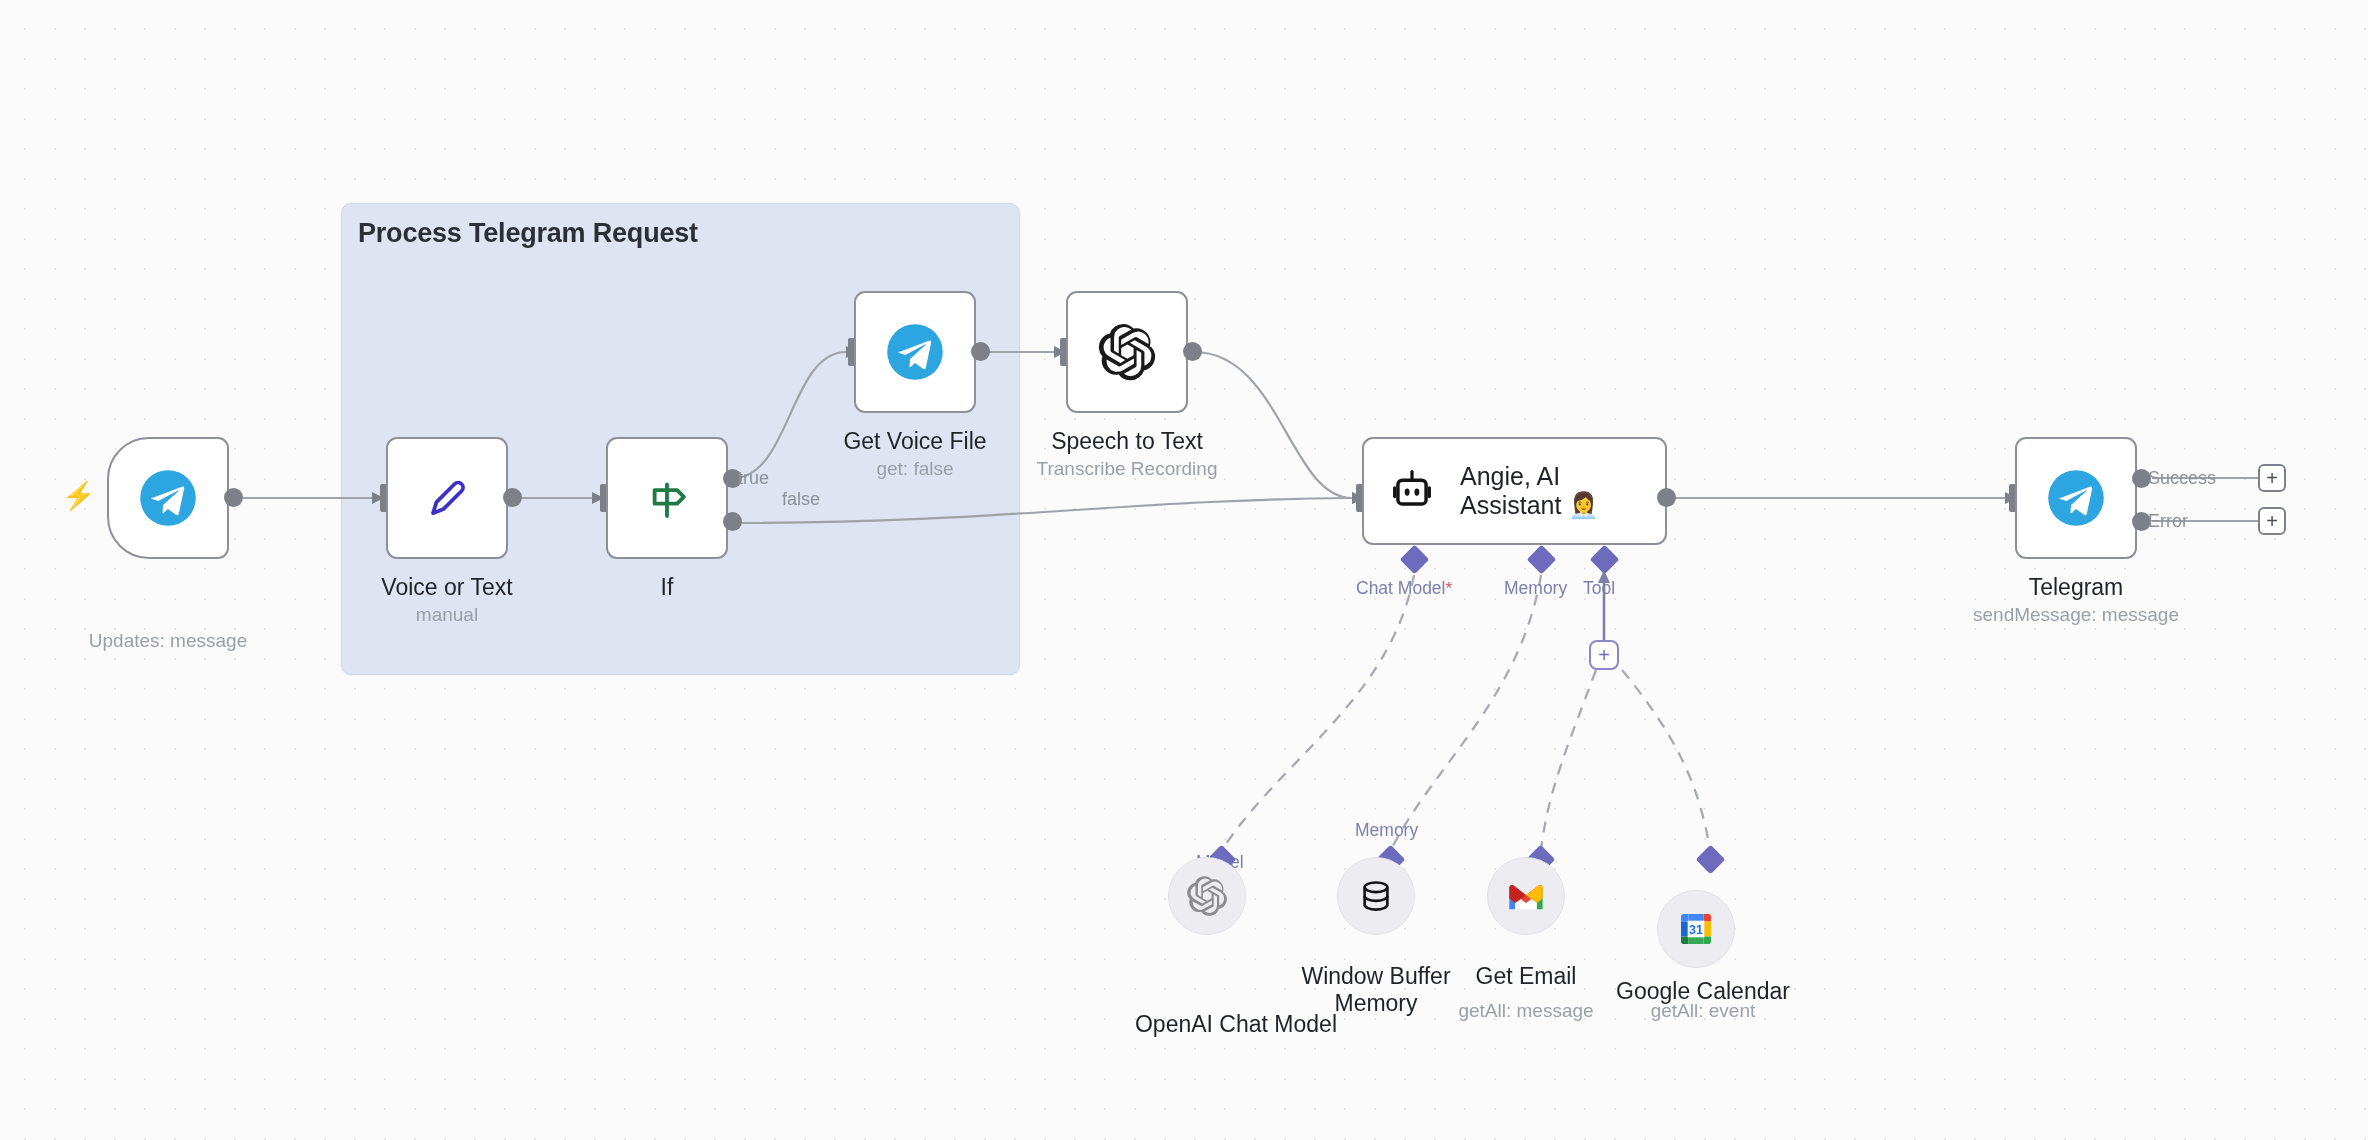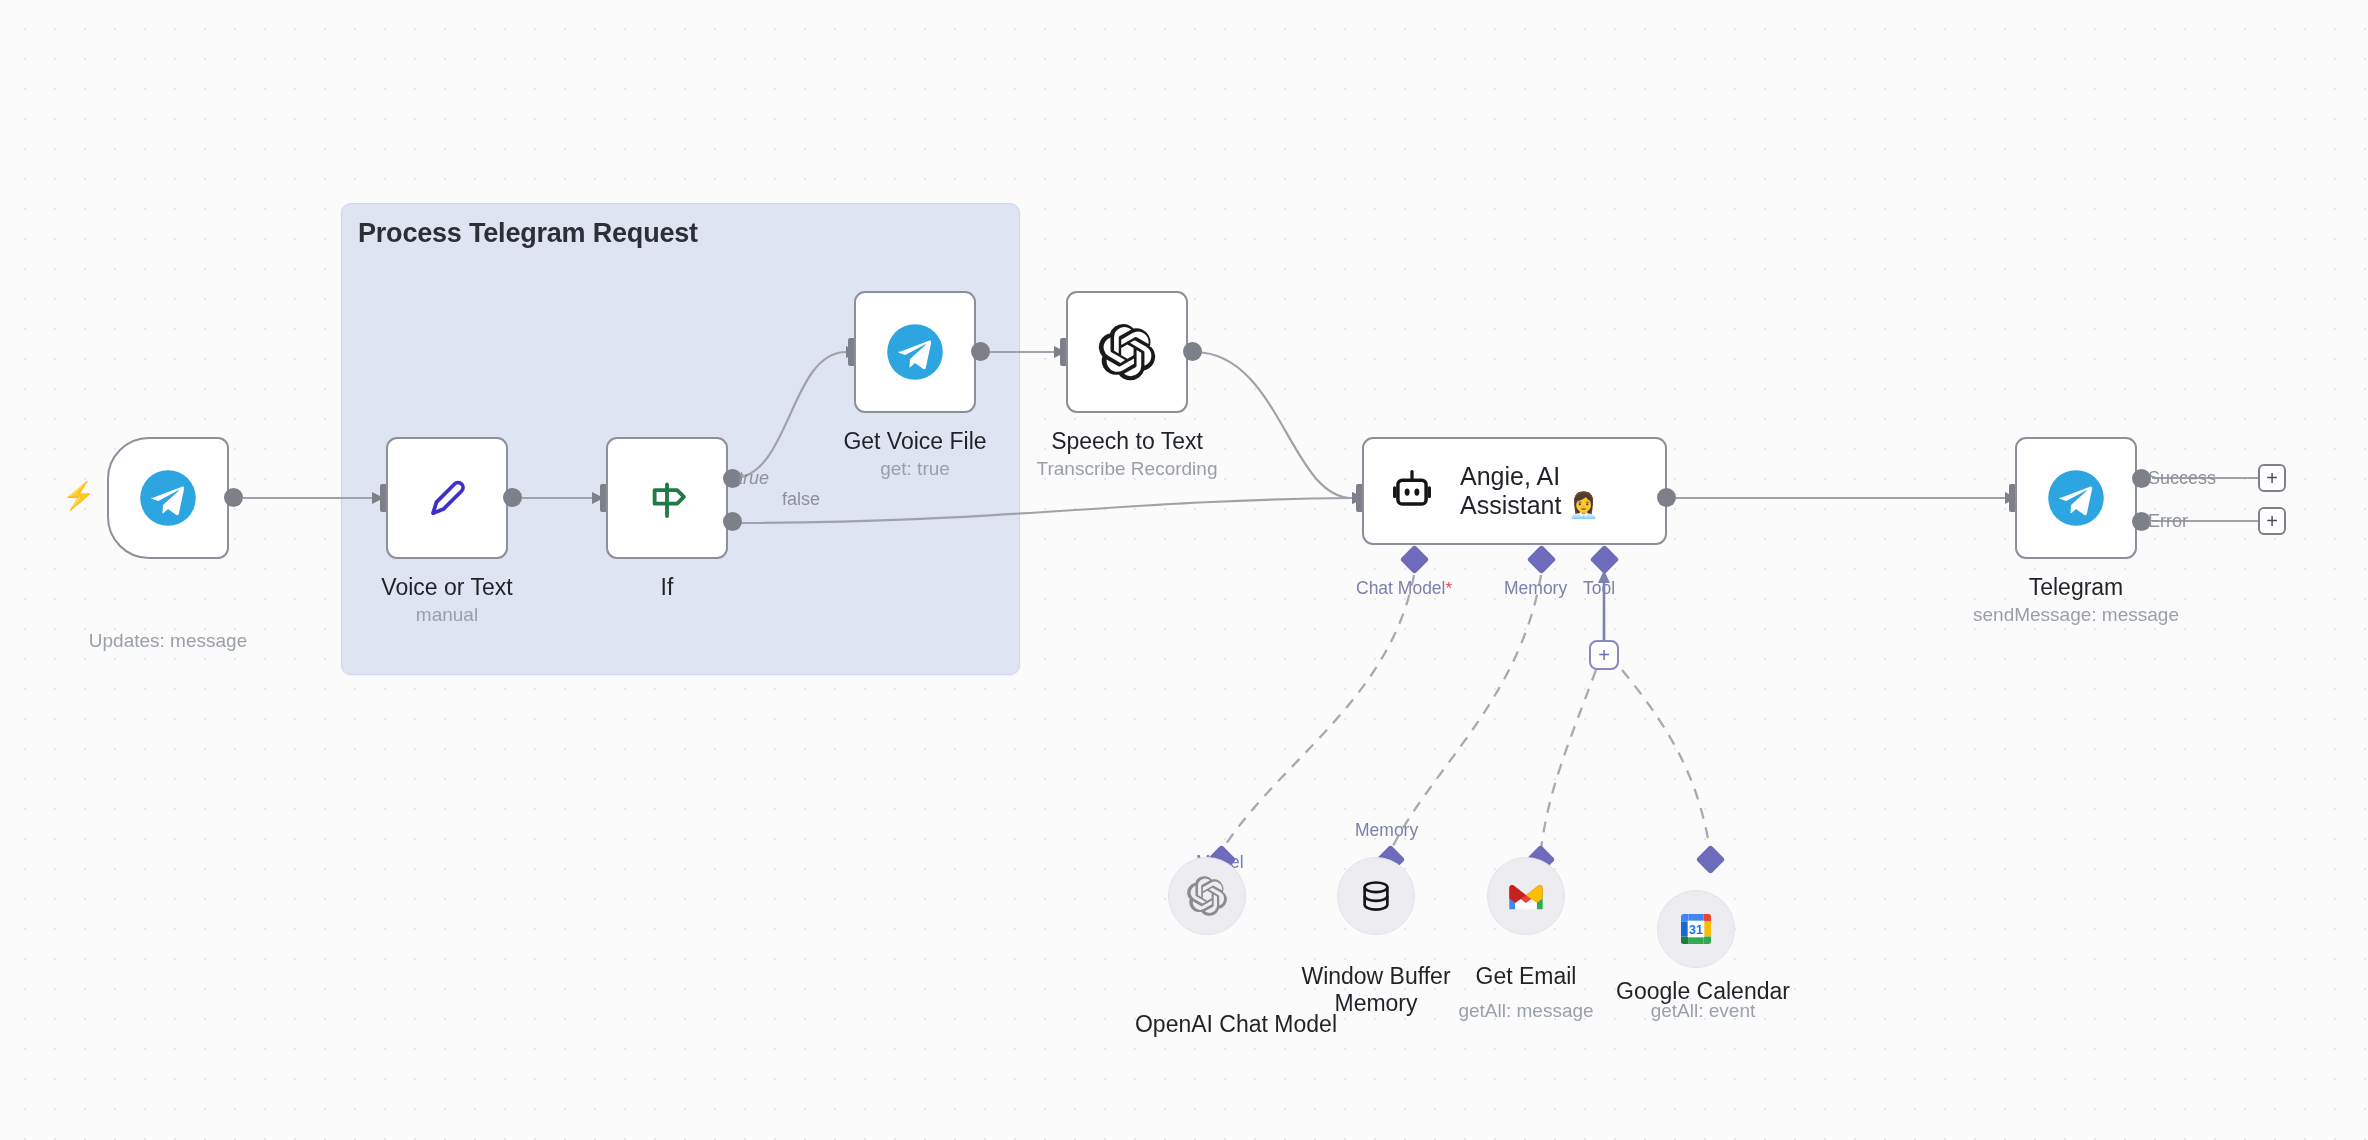--- a/index.html
+++ b/index.html
@@ -230,37 +230,37 @@
   <div class="port-in" style="left:600px; top:484px;"></div>
   <div class="node" style="left:606px; top:437px; width:122px; height:122px;">
     <span>
       <svg class="icon" width="54" height="54" viewBox="0 0 48 48">
         <path d="M24 12v28" stroke="#1f7a45" stroke-width="3.4" stroke-linecap="round"></path>
         <path d="M13 17h20l6 6-6 6H13z" fill="none" stroke="#1f7a45" stroke-width="3.4" stroke-linejoin="round"></path>
       </svg>
     </span>
   </div>
   <div class="port-out" style="left:723px; top:469px;"></div>
-  <div class="port-label" style="left:738px; top:468px;font-style:italic;">true</div>
+  <div class="port-label" style="left:738px; top:468px;">true</div>
   <div class="port-out" style="left:723px; top:512px;"></div>
   <div class="port-label" style="left:738px; top:489px;margin-left:44px;">false</div>
   <div class="node-label" style="left:547px; top:574px; width:240px;">If</div>
 
   <div class="port-in" style="left:848px; top:338px;"></div>
   <div class="node" style="left:854px; top:291px; width:122px; height:122px;">
     <span>
       <svg class="icon" width="58" height="58" viewBox="0 0 48 48">
         <circle cx="24" cy="24" r="23" fill="#2ca5e0"></circle>
         <path d="M10.5 24.2l25-9.6c1.2-.4 2.2.3 1.8 2l-4.3 20.2c-.3 1.4-1.2 1.8-2.4 1.1l-6.6-4.9-3.2 3.1c-.4.4-.7.7-1.4.7l.5-7 12.8-11.6c.6-.5-.1-.8-.9-.3L16 26.4l-5-1.6c-1.1-.3-1.1-1 .5-1.6z" fill="#fff"></path>
       </svg>
     </span>
   </div>
   <div class="port-out" style="left:971px; top:342px;"></div>
   <div class="node-label" style="left:795px; top:428px; width:240px;text-align:center;">Get Voice File</div>
-  <div class="node-sub" style="left:795px; top:458px; width:240px;">get: true</div>
+  <div class="node-sub" style="left:795px; top:458px; width:240px;">get: false</div>
 
   <div class="port-in" style="left:1060px; top:338px;"></div>
   <div class="node" style="left:1066px; top:291px; width:122px; height:122px;">
     <span>
       <svg class="icon" width="60" height="60" viewBox="0 0 32 32">
         <path d="M28.1 13.1a7.3 7.3 0 00-.6-6 7.5 7.5 0 00-8-3.6A7.4 7.4 0 0014 1a7.5 7.5 0 00-7.1 5.1 7.3 7.3 0 00-4.9 3.5 7.5 7.5 0 00.9 8.8 7.3 7.3 0 00.6 6 7.5 7.5 0 008.1 3.6A7.3 7.3 0 0018 31a7.5 7.5 0 007.1-5.2 7.3 7.3 0 004.9-3.5 7.5 7.5 0 00-.9-8.8zM18 28.9a5.6 5.6 0 01-3.6-1.3l.2-.1 6-3.4a1 1 0 00.5-.8v-8.4l2.5 1.5v6.9a5.6 5.6 0 01-5.6 5.6zM5.9 23.7a5.5 5.5 0 01-.7-3.7l.2.1 6 3.5a1 1 0 001 0l7.3-4.2v2.9l-6.1 3.5a5.6 5.6 0 01-7.7-2.1zM4.3 10.6a5.5 5.5 0 012.9-2.4v7a1 1 0 00.5.9l7.3 4.2-2.5 1.5-6.1-3.5a5.6 5.6 0 01-2.1-7.7zM24.9 15.4l-7.3-4.3 2.5-1.4 6.1 3.5a5.6 5.6 0 01-.9 10.1v-7a1 1 0 00-.4-.9zM27.4 11.7l-.2-.1-6-3.5a1 1 0 00-1 0l-7.3 4.2V9.4l6.1-3.5a5.6 5.6 0 018.4 5.8zM11.6 16.8l-2.5-1.5v-7a5.6 5.6 0 019.2-4.3l-.2.1-6 3.4a1 1 0 00-.5.9zM12.9 13.9L16.2 12l3.3 1.9v3.8L16.2 19.6l-3.3-1.9z" fill="#1a1a1a"></path>
       </svg>
     </span>
   </div>
   <div class="port-out" style="left:1183px; top:342px;"></div>

